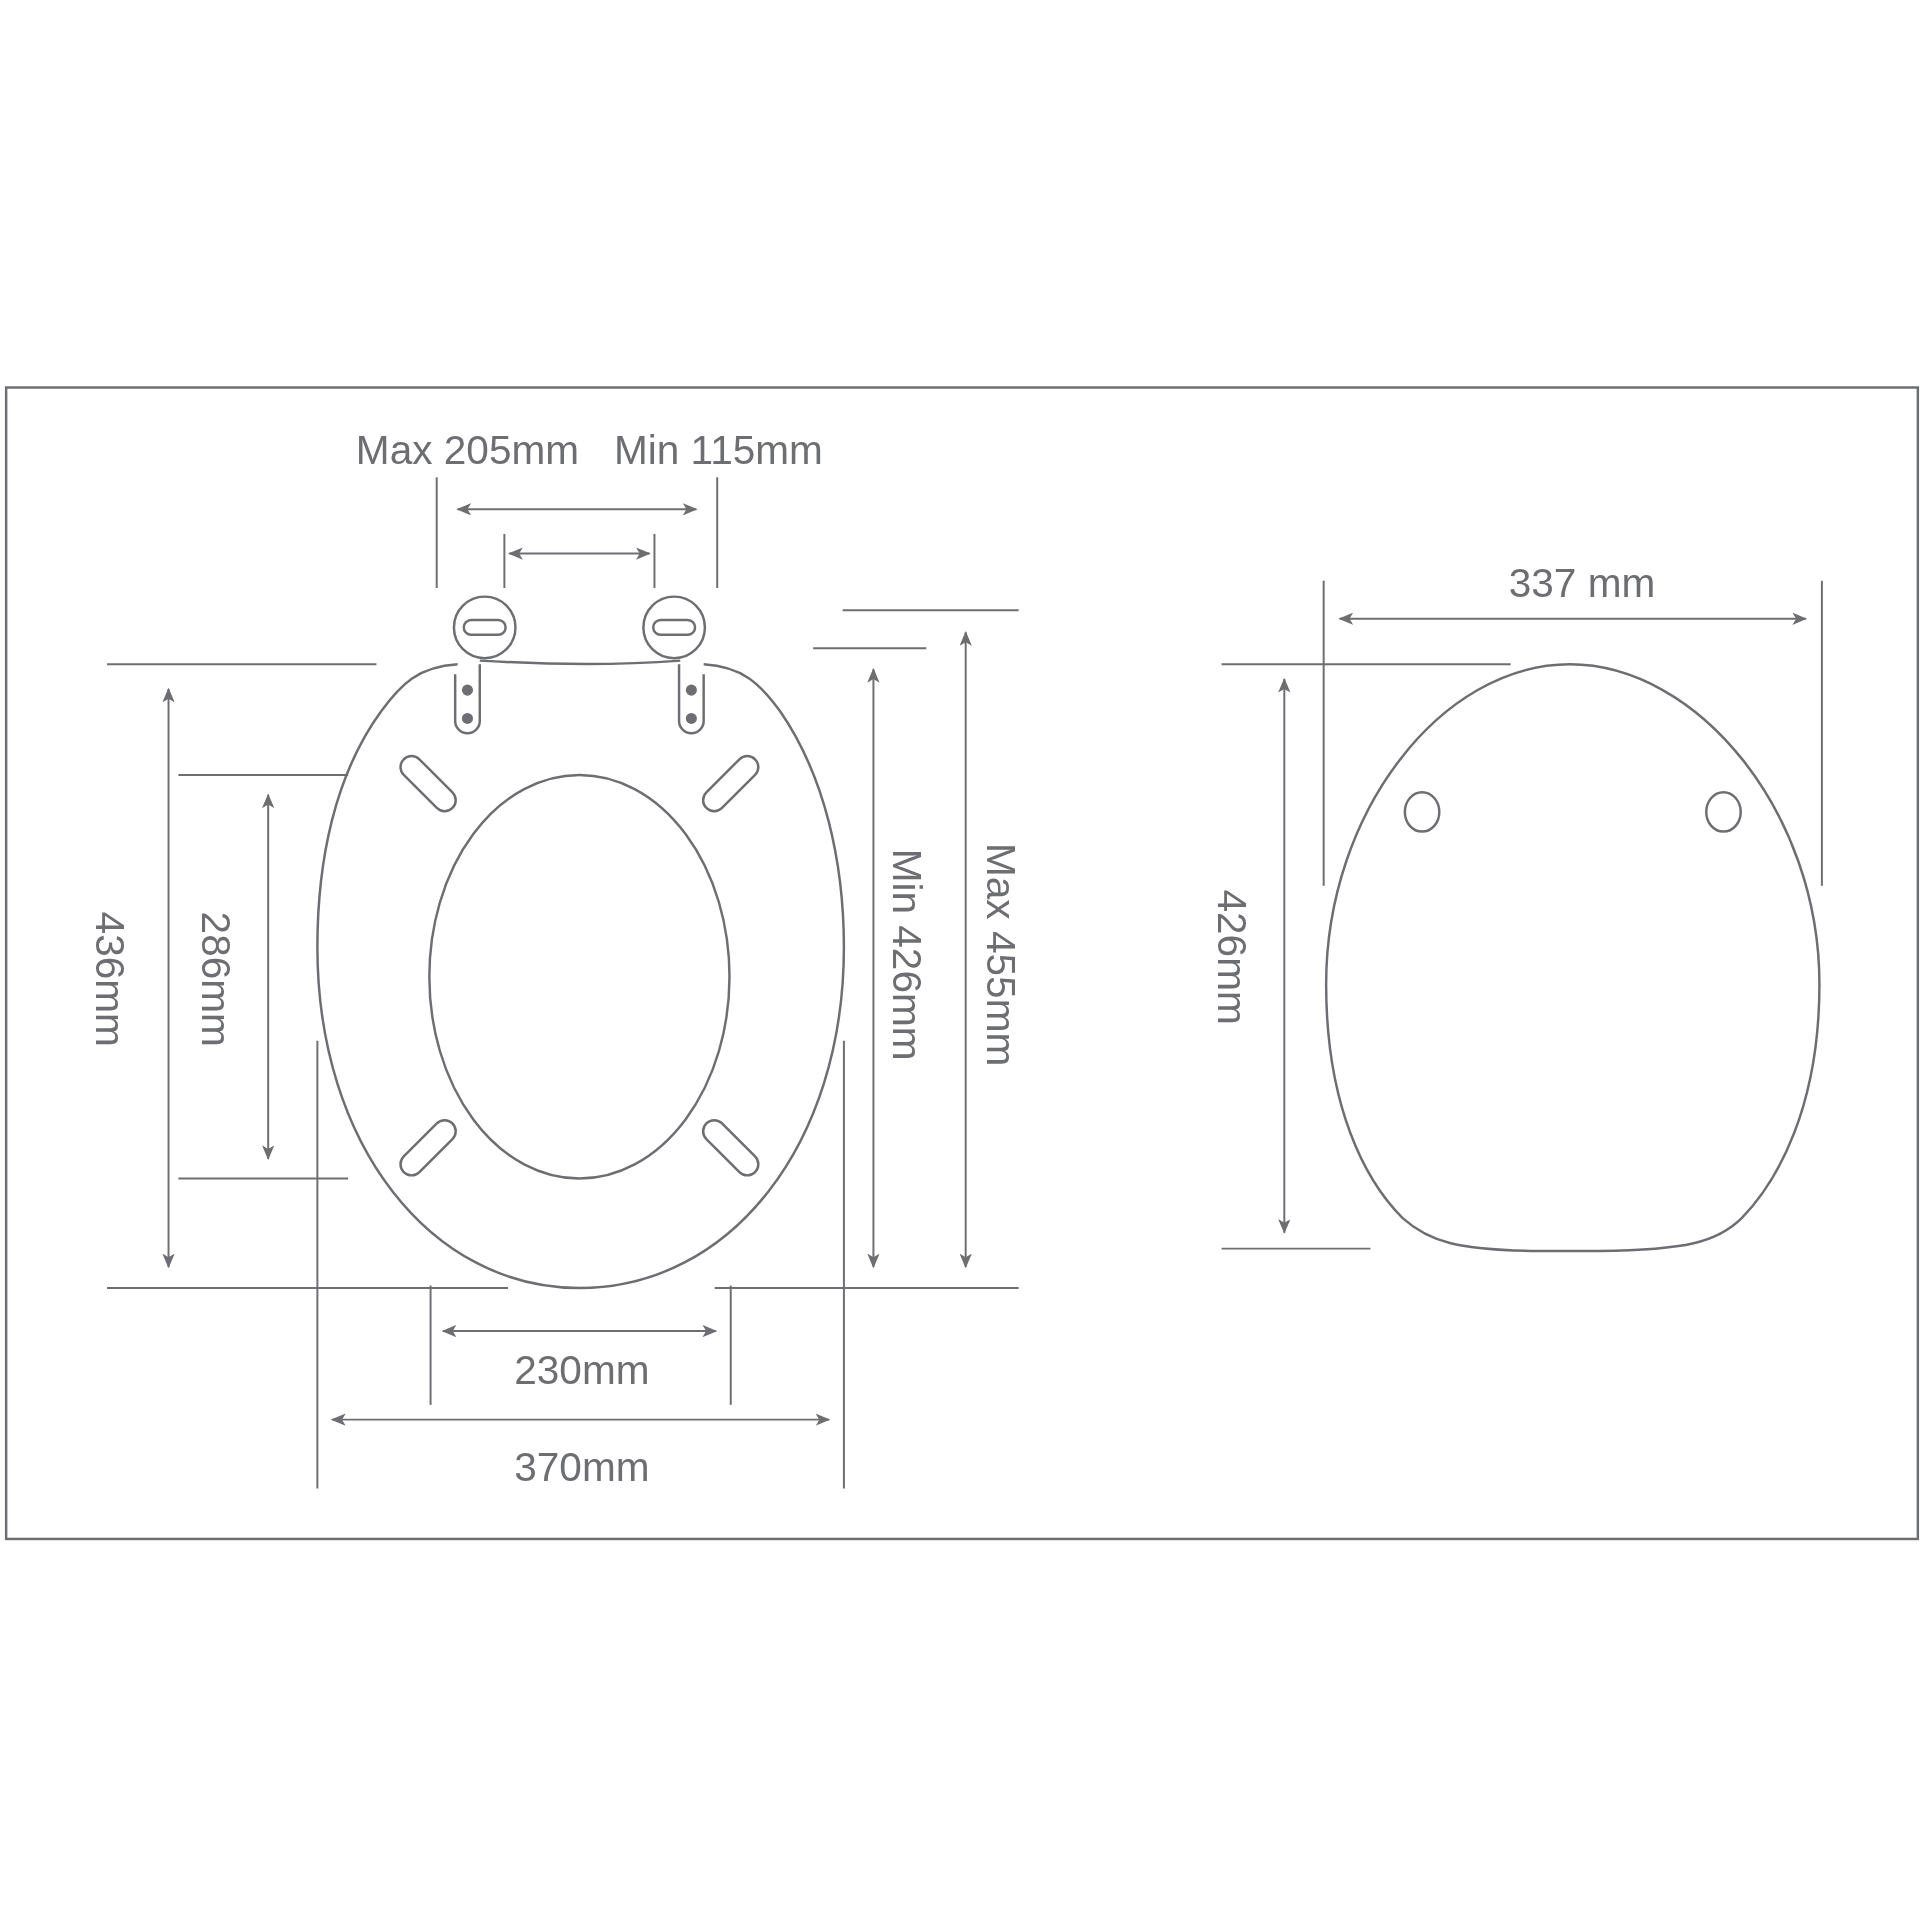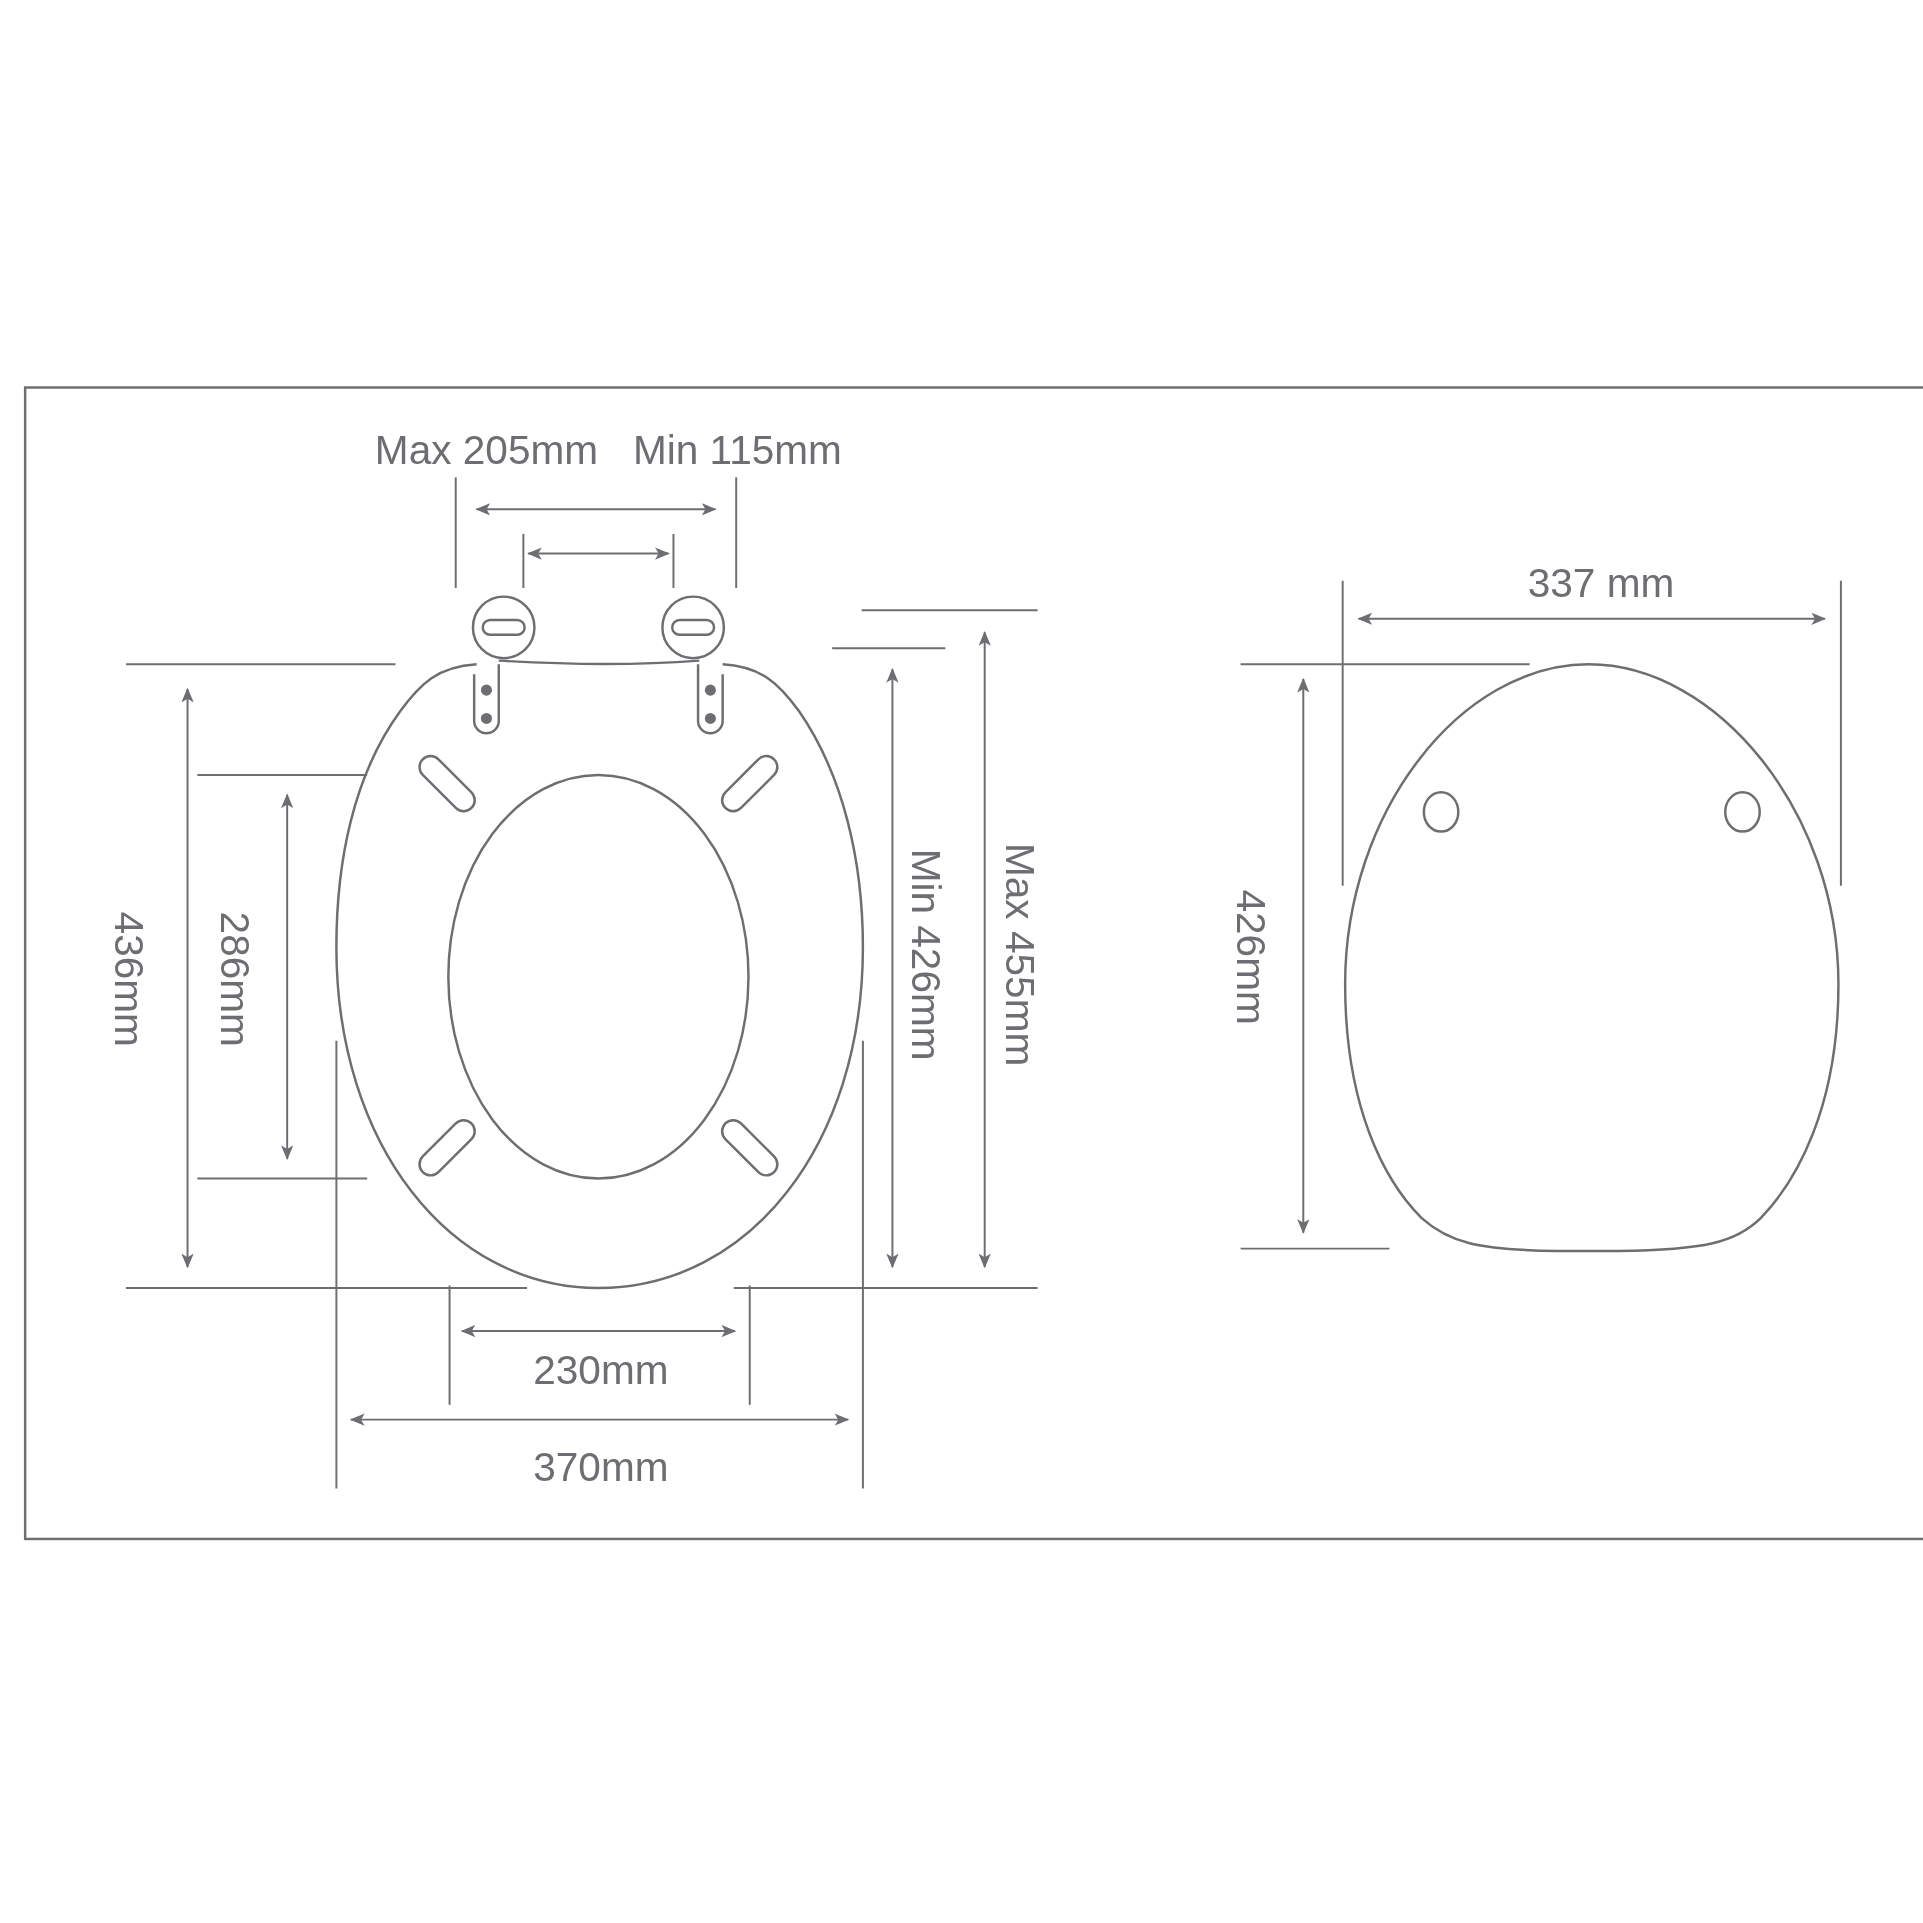--- a/index.html
+++ b/index.html
@@ -1,16 +1,16 @@
 <!DOCTYPE html>
 <html style="font-size:13.3px"><head>
 <meta charset="utf-8">
 <style>
   html,body{margin:0;padding:0;background:#ffffff;}
-  #stage{width:1890px;height:1924px;position:relative;background:#fff;margin-left:19px;}
+  #stage{width:1890px;height:1924px;position:relative;background:#fff;}
   svg{display:block;}
   .ln{stroke:#6d6e71;stroke-width:2;fill:none;}
   .thin{stroke:#6d6e71;stroke-width:1.6;fill:none;}
   .dot{fill:#6d6e71;}
   .lbl{font-family:"Liberation Sans",sans-serif;fill:#6d6e71;font-size:33px;}
 </style>
 </head>
 <body>
 
 <div id="stage">

